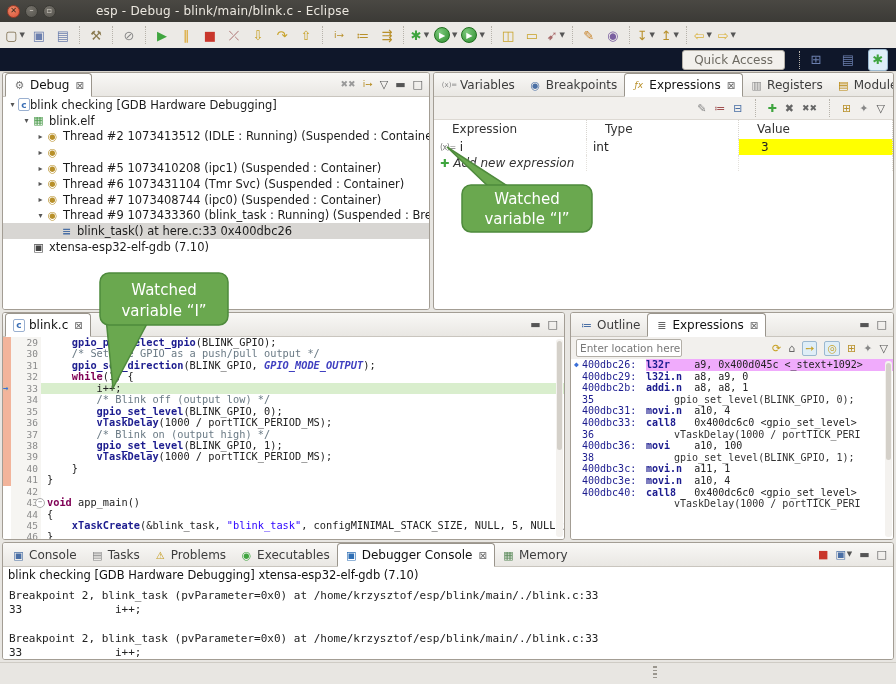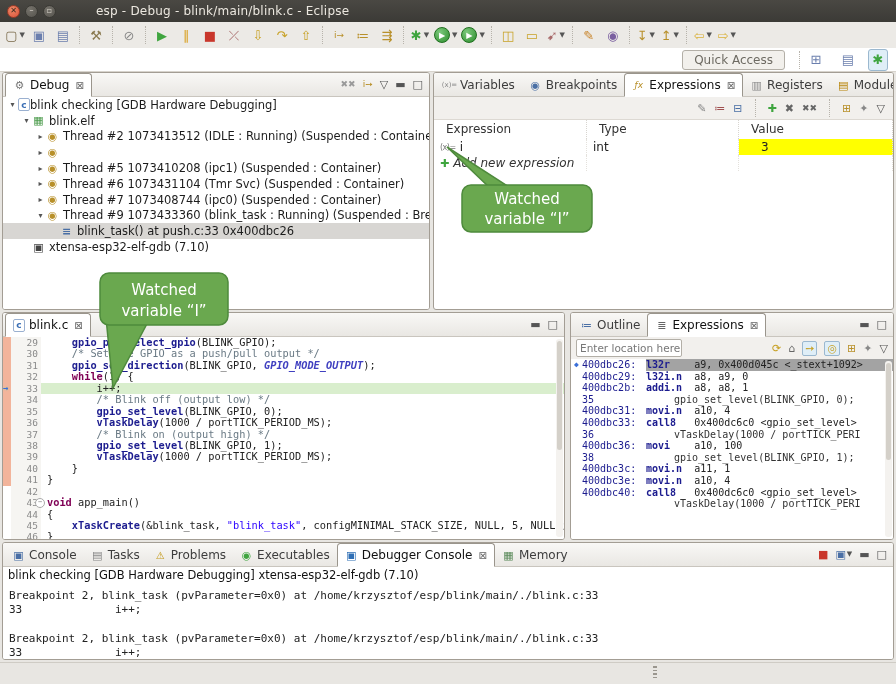--- a/index.html
+++ b/index.html
@@ -22,21 +22,21 @@
     display:flex;align-items:center;padding-left:3px;box-sizing:border-box}
   .tgroup{display:flex;align-items:center}
   .tsep{width:0;height:18px;border-left:1px dotted #b7b3ab;margin:0 4px}
   .tbtn{height:22px;min-width:20px;padding:0 2px;display:flex;align-items:center;justify-content:center;
     border-radius:3px;cursor:default}
   .tbtn .g{font-size:13px;line-height:13px}
   .tbtn .dd{font-size:7px;color:#555;margin-left:2px}
   .tbtn.pressed{background:#dfeef7;border:1px solid #9bb8cf;box-sizing:border-box}
   .circleplay{width:14px;height:14px;border-radius:50%;background:radial-gradient(circle at 35% 30%,#7cc87c,#2e8f2e);
     border:1px solid #1f6f1f;color:#fff;font-size:8px;display:flex;align-items:center;justify-content:center}
-  .toolbar2{position:absolute;left:0;top:48px;width:896px;height:24px;background:#ffffff;
+  .toolbar2{position:absolute;left:0;top:48px;width:896px;height:24px;background:#0f172a;
     border-bottom:1px solid #d8d4cd;display:flex;align-items:center;justify-content:flex-end;box-sizing:border-box}
   .quick-access{border:1px solid #b3afa7;border-radius:3px;background:#f2f0ec;color:#6d6a62;
     padding:2px 11px;font-size:12px;margin-right:10px}
   .persp{display:flex;align-items:center;gap:8px;margin-right:8px}
   
   .panel{position:absolute;background:#fff;border:1px solid #a39d94;border-radius:3px;box-sizing:border-box;overflow:hidden}
   .tabstrip{height:23px;background:linear-gradient(#f9f8f6,#e9e7e3);border-bottom:1px solid #c9c5be;
     display:flex;align-items:flex-end;padding-left:2px;position:relative}
   .tab{display:flex;align-items:center;gap:4px;padding:0 7px;height:22px;font-size:12px;color:#3d3d3d;white-space:nowrap}
   .tab.active{background:#fff;border:1px solid #9a958c;border-bottom:1px solid #fff;border-radius:3.5px 3.5px 0 0;margin-bottom:-1px;color:#111}
@@ -52,21 +52,21 @@
   .icbox{width:12px;height:13px;border:1px solid #9ab0d0;background:#fff;border-radius:2px;font-size:9px;font-weight:bold;
     color:#3b6fb5;display:inline-flex;align-items:center;justify-content:center;box-sizing:border-box}
   
   .tree{position:absolute;left:0;right:0;top:24px;bottom:0;background:#fff;overflow:hidden}
   .trow{display:flex;align-items:center;height:15.8px;white-space:nowrap;font-size:11.5px;color:#1c1c1c}
   .trow.selected{background:#d8d6d3}
   .texp{width:11px;font-size:8px;color:#555;text-align:center;flex:0 0 auto}
   .trow .ic{margin-right:4px}
   
   .exp-grid{display:grid;grid-template-columns:153px 152px 1fr;font-size:12px}
-  .exp-grid .hcell{padding:2px 12px;color:#333;border-right:1px dotted #d8d5d0;height:15px}
+  .exp-grid .hcell{padding:2px 18px;color:#333;border-right:1px dotted #d8d5d0;height:15px}
   .exp-grid .cell{padding:1px 6px;height:16px;display:flex;align-items:center;gap:4px;border-right:1px dotted #e4e1dc;box-sizing:border-box}
   .valhl{background:#ffff00}
   .exp-ic{font-size:8px;color:#777;letter-spacing:-.5px}
   .addrow{color:#333;font-style:italic}
   .plus{color:#3fa53f;font-weight:bold;font-style:normal;font-size:11px}
   
   .ed-body{position:absolute;left:0;right:0;top:24px;bottom:0;background:#fff;font-family:"DejaVu Sans Mono","Liberation Mono",monospace;overflow:hidden}
   .ed-line{display:flex;height:11.45px;line-height:11.45px;font-size:10.3px;white-space:pre;position:relative}
   .ed-ruler{width:8px;flex:0 0 auto;background:#fff}
   .ed-ruler.chg{background:#f2b49b}
@@ -85,21 +85,21 @@
   .da-toolbar{height:22px;background:#f2f0ed;border-bottom:1px solid #ddd9d3;display:flex;align-items:center;gap:6px;padding:0 5px}
   .loc-combo{width:104px;height:16px;border:1px solid #b3afa7;background:#fff;border-radius:2px;display:flex;align-items:center;overflow:hidden}
   .loc-combo .txt{padding:0 3px;color:#777;font-size:10.5px;white-space:nowrap}
   .da-body{position:absolute;left:0;right:0;top:46px;bottom:0;background:#fff;overflow:hidden;
     font-family:"DejaVu Sans Mono","Liberation Mono",monospace;font-size:10px}
   .da-row{display:flex;height:11.6px;line-height:11.6px;white-space:pre}
   .da-mark{width:11px;flex:0 0 auto;color:#3a6fd8;font-size:8px;text-align:center}
   .da-addr{width:64px;flex:0 0 auto;color:#1c1c8f}
   .da-rest{flex:1}
   .da-mnem{color:#1c1c8f;font-weight:bold}
-  .da-row.current .da-rest{background:#a3a3a3}
+  .da-row.current .da-rest{background:#f0abfc}
   .da-src{color:#333}
   .da-srcnum{color:#1c1c8f}
   
   .con-status{height:17px;border-bottom:1px solid #d5d2cc;padding:1px 5px;font-size:11.5px;color:#111;background:#fff}
   .con-body{position:absolute;left:0;right:0;top:42px;bottom:0;background:#fff;padding:4px 6px;
     font-family:"DejaVu Sans Mono","Liberation Mono",monospace;font-size:11px}
   .con-line{height:14.2px;line-height:14.2px;white-space:pre}
   
   .statusbar{position:absolute;left:0;top:662px;width:896px;height:22px;background:#e8e6e2;border-top:1px solid #cfccc5}
   .gripper{position:absolute;left:653px;top:666px;width:4px;height:14px;
@@ -320,21 +320,21 @@
         <span>Thread #7 1073408744 (ipc0) (Suspended : Container)</span>
       </div>
       <div class="trow" style="padding-left: 32px;">
         <span class="texp">▾</span>
         <span class="ic" style="color: rgb(184, 144, 42);">◉</span>
         <span>Thread #9 1073433360 (blink_task : Running) (Suspended : Breakpoint)</span>
       </div>
       <div class="trow selected" style="padding-left: 46px;">
         <span class="texp"></span>
         <span class="ic" style="color: rgb(74, 111, 165); font-weight: bold;">≡</span>
-        <span>blink_task() at push.c:33 0x400dbc26</span>
+        <span>blink_task() at here.c:33 0x400dbc26</span>
       </div>
       <div class="trow" style="padding-left: 18px;">
         <span class="texp"></span>
         <span class="ic" style="color: rgb(68, 68, 68);">▣</span>
         <span>xtensa-esp32-elf-gdb (7.10)</span>
       </div>
     </div>
 </div>
 
 <div class="panel" id="expr-panel" style="left:433px;top:72px;width:461px;height:238px">

